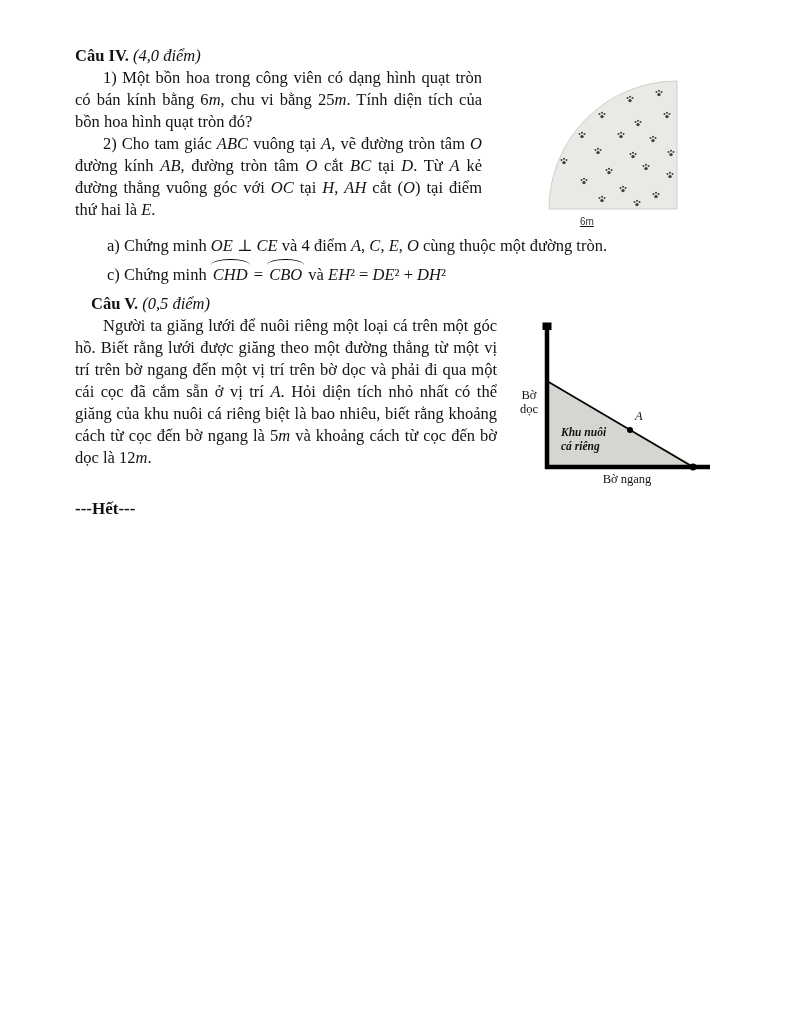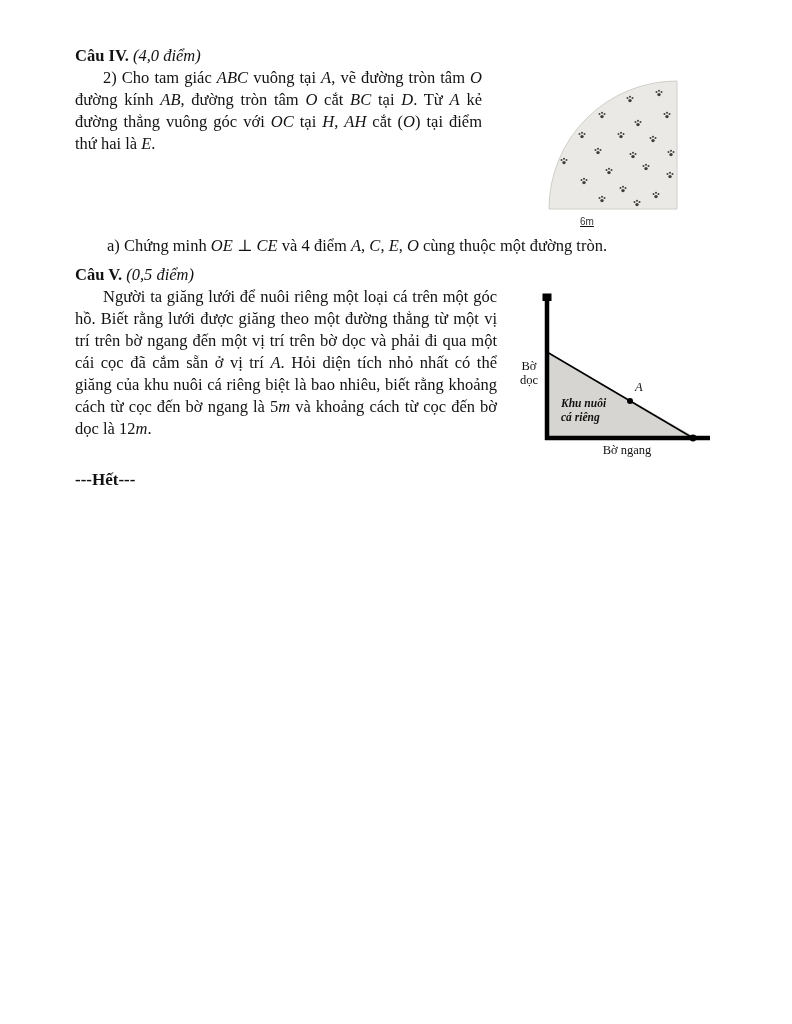--- a/index.html
+++ b/index.html
@@ -38,21 +38,21 @@
     border-radius: 50% 50% 0 0 / 100% 100% 0 0;
   }
   .fig-right { float: right; }
   .fig-sector { margin: 2px 36px 6px 10px; width: 190px; text-decoration: underline; }
   .fig-sector .fig-caption {
     text-align: center;
     font-family: "Liberation Sans", "DejaVu Sans", sans-serif;
     font-size: 10px; color: #333; margin-top: 1px;
   }
   .fig-fish { margin: 2px 6px 4px 10px; }
-  .sect-v-head { margin-top: 4px; }
+  .sect-v-head { margin-top: 4px; margin-left: 16px; }
   svg text { font-family: "Liberation Serif", "DejaVu Serif", serif; fill: #111; }
   svg .axis-label { font-size: 12.5px; }
   svg .region-label { font-size: 11.5px; font-weight: bold; font-style: italic; }
   svg .point-label { font-size: 12.5px; font-style: italic; }
   .footer { clear: both; text-align: left; margin-top: 8px; }
   .end-marker { font-weight: bold; font-size: 17px; line-height: 23px; }
   .end-note { font-style: italic; font-size: 16.5px; line-height: 23px; }
 </style>
 </head>
 <body>
@@ -94,24 +94,26 @@
         <use href="#fl" x="178" y="106"></use>
           <use href="#fl" x="92" y="112"></use>
         <use href="#fl" x="131" y="120"></use>
           <use href="#fl" x="164" y="126"></use>
         <use href="#fl" x="110" y="130"></use>
           <use href="#fl" x="145" y="134"></use>
       </svg>
       <div class="fig-caption">6m</div>
     </div>
 
+    <p class="body-par indent"><span>1) Một bồn hoa trong công viên có dạng hình quạt tròn có bán kính bằng 6</span><span class="seg-i">m</span><span>, chu vi bằng 25</span><span class="seg-i">m</span><span>. Tính diện tích của bồn hoa hình quạt tròn đó?</span></p>
     <p class="body-par indent"><span>2) Cho tam giác </span><span class="seg-i">ABC</span><span> vuông tại </span><span class="seg-i">A</span><span>, vẽ đường tròn tâm </span><span class="seg-i">O</span><span> đường kính </span><span class="seg-i">AB</span><span>, đường tròn tâm </span><span class="seg-i">O</span><span> cắt </span><span class="seg-i">BC</span><span> tại </span><span class="seg-i">D</span><span>. Từ </span><span class="seg-i">A</span><span> kẻ đường thẳng vuông góc với </span><span class="seg-i">OC</span><span> tại </span><span class="seg-i">H</span><span>, </span><span class="seg-i">AH</span><span> cắt (</span><span class="seg-i">O</span><span>) tại điểm thứ hai là </span><span class="seg-i">E</span><span>.</span></p>
 
     <div class="items-group">
       <p class="item"><span>a) Chứng minh </span><span class="seg-i">OE</span><span> ⊥ </span><span class="seg-i">CE</span><span> và 4 điểm </span><span class="seg-i">A</span><span>, </span><span class="seg-i">C</span><span>, </span><span class="seg-i">E</span><span>, </span><span class="seg-i">O</span><span> cùng thuộc một đường tròn.</span></p>
+      <p class="item"><span>c) Chứng minh </span><span class="seg-arc">CHD</span><span> = </span><span class="seg-arc">CBO</span><span>  và  </span><span class="seg-i">EH</span><span>² = </span><span class="seg-i">DE</span><span>² + </span><span class="seg-i">DH</span><span>²</span></p>
     </div>
   </section>
 
   <section>
 
     <p class="q-head sect-v-head">
       <span class="b">Câu V.</span>
       <span class="i">(0,5 điểm)</span>
     </p>
 

